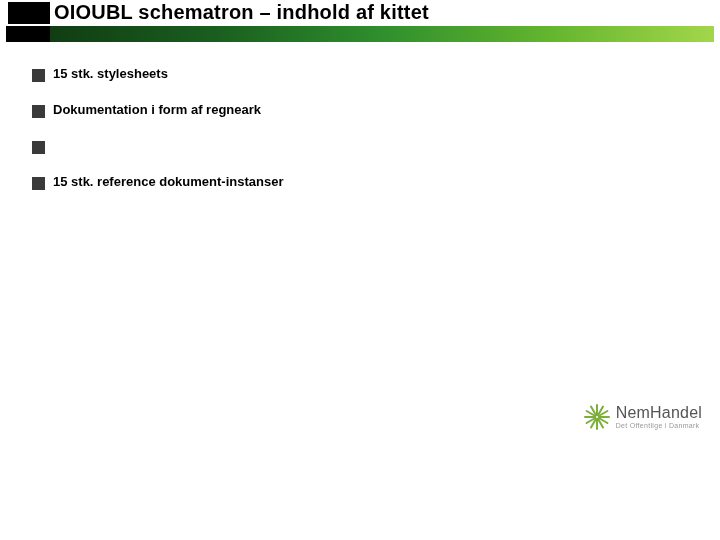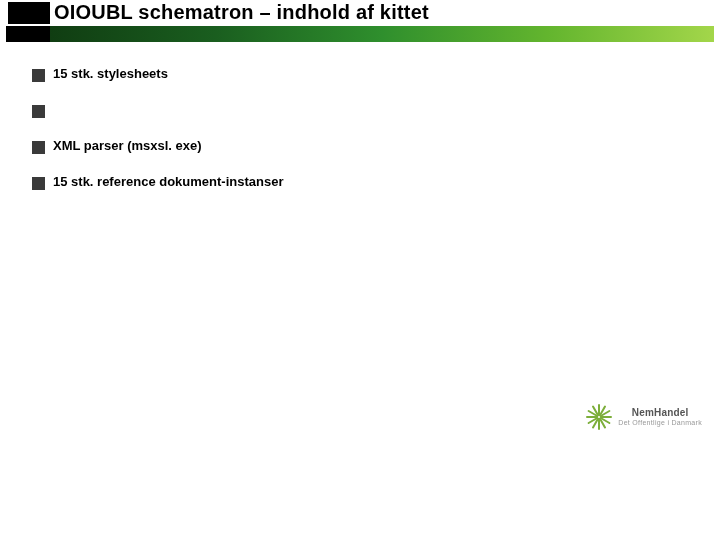--- a/index.html
+++ b/index.html
@@ -1,32 +1,32 @@
 <!DOCTYPE html>
 <html><head>
 <meta charset="utf-8">
 <style>
   * { margin: 0; padding: 0; box-sizing: border-box; }
   html, body { width: 720px; height: 540px; background: #fff; font-family: Arial, Helvetica, sans-serif; overflow: hidden; }
-  .slide { width: 720px; height: 440px; position: relative; text-align: center; }
+  .slide { width: 720px; height: 440px; position: relative; }
   .topbar { position: relative; height: 44px; }
   .black-box { position: absolute; left: 8px; top: 2px; width: 42px; height: 22px; background: #000; }
   .title { position: absolute; left: 54px; top: 1px; font-size: 20px; font-weight: bold; color: #000; letter-spacing: 0.2px; }
   .strip { position: absolute; left: 6px; top: 26px; right: 6px; height: 16px; }
   .strip-black { position: absolute; left: 0; top: 0; width: 44px; height: 16px; background: #000; }
   .strip-grad { position: absolute; left: 44px; top: 0; right: 0; height: 16px; background: linear-gradient(to right, #103d12 0%, #1a5e1f 25%, #2f8f2d 50%, #63b52e 75%, #a3d64a 100%); }
   .content { position: absolute; left: 32px; top: 66px; right: 32px; }
   .item { display: flex; align-items: flex-start; margin-bottom: 20px; }
   .bullet { width: 13px; height: 13px; background: #3a3a3a; margin-top: 3px; margin-right: 8px; flex: 0 0 13px; }
   .item-label { font-size: 13px; font-weight: bold; color: #000; }
   .logo { position: absolute; right: 18px; bottom: 10px; display: flex; align-items: center; gap: 6px; }
   .logo-burst { position: relative; width: 26px; height: 26px; }
   .ray { position: absolute; left: 12px; top: 0; width: 2px; height: 12px; background: #7cae3a; transform-origin: 1px 13px; border-radius: 1px; }
   .logo-text { display: flex; flex-direction: column; line-height: 1; }
-  .logo-name { font-size: 10px; font-weight: bold; color: #555; letter-spacing: 0.2px; }
+  .logo-name { font-size: 16px; font-weight: normal; color: #555; letter-spacing: 0.2px; }
   .logo-sub { font-size: 7px; color: #999; margin-top: 1px; letter-spacing: 0.3px; }
 </style>
 </head>
 <body>
 
 <div class="slide">
 
   <div class="topbar">
     <div class="black-box"></div>
     <div class="title">OIOUBL schematron – indhold af kittet</div>
@@ -36,24 +36,24 @@
     </div>
   </div>
 
   <div class="content">
     <div class="item">
       <div class="bullet"></div>
       <div class="item-label">15 stk. stylesheets</div>
     </div>
     <div class="item">
       <div class="bullet"></div>
+      <div class="item-label">Dokumentation i form af regneark</div>
     </div>
     <div class="item">
       <div class="bullet"></div>
-      <div class="item-label">XML parser (msxsl. exe)</div>
     </div>
     <div class="item">
       <div class="bullet"></div>
       <div class="item-label">15 stk. reference dokument-instanser</div>
     </div>
   </div>
 
   <div class="logo">
     <div class="logo-burst">
       <div class="ray" style="transform:rotate(0deg)"></div>

